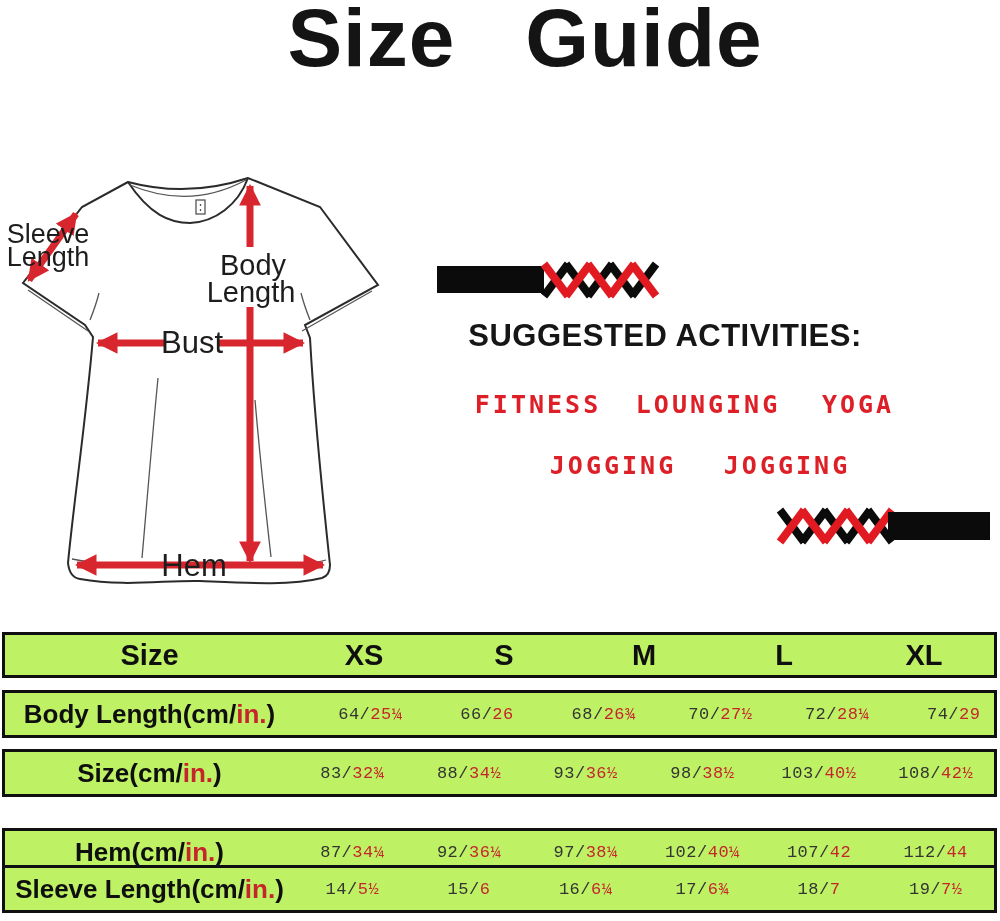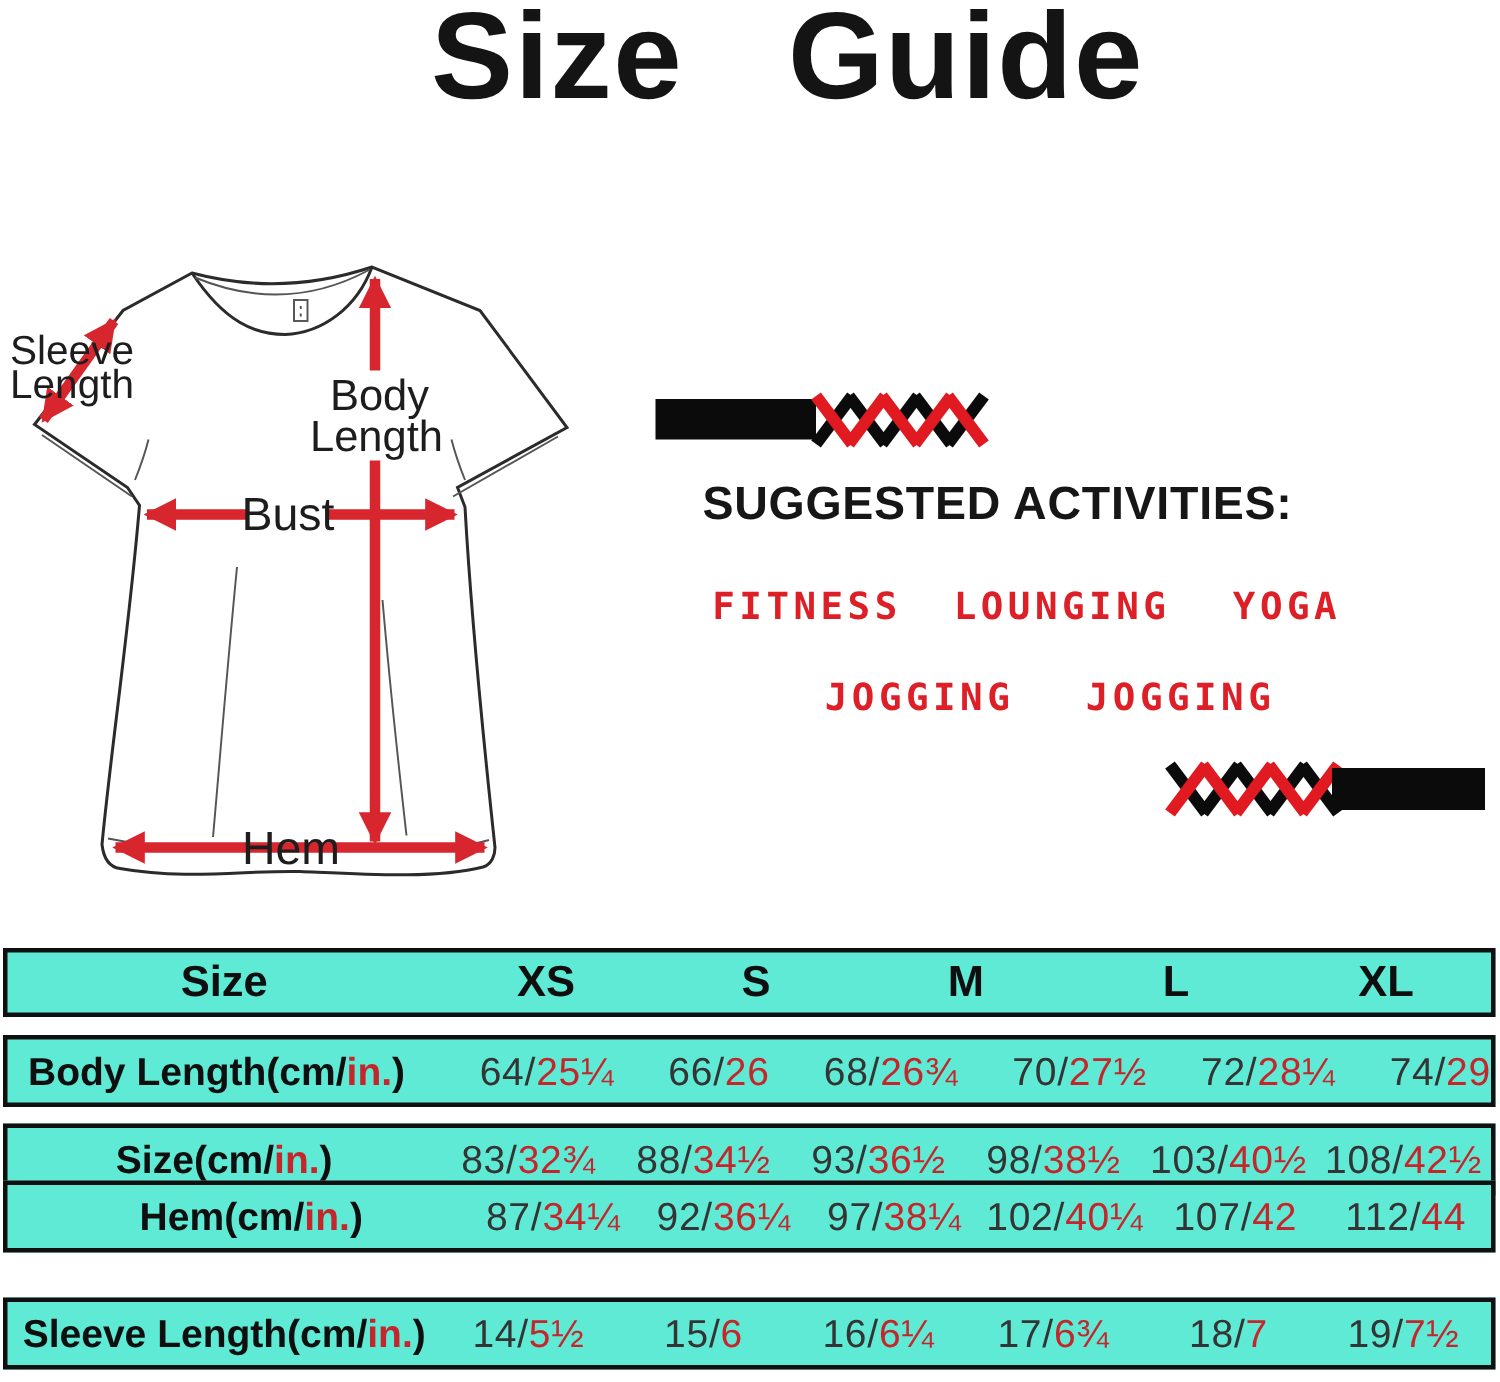--- a/index.html
+++ b/index.html
@@ -30,27 +30,27 @@
   .redstroke{stroke:var(--decor-red,#e11a22);stroke-width:8;}
 
   
   .act-heading{position:absolute;transform:translate(-50%,-50%);white-space:nowrap;
                font-size:31px;font-weight:bold;letter-spacing:0.5px;color:#161616;}
   .act-word{position:absolute;transform:translate(-50%,-50%);white-space:nowrap;
             font-family:"DejaVu Sans Mono", monospace;font-weight:bold;font-size:25px;
             letter-spacing:3px;color:var(--activity-red,#dd2027);}
 
   
-  .strip{position:absolute;left:2px;width:995px;border:3px solid #101010;background:#5eead4;
+  .strip{position:absolute;left:2px;width:995px;border:3px solid #101010;background:#bef264;
          display:flex;align-items:center;box-sizing:border-box;}
   .col0{width:289px;text-align:center;}
   .colv{flex:1;text-align:center;}
   .hdr{font-weight:bold;font-size:29px;color:#0f0f0f;}
   .rowlabel{font-weight:bold;font-size:26px;color:#0f0f0f;}
-  .val{font-size:26px;color:#343434;letter-spacing:0.5px;}
+  .val{font-size:17px;color:#343434;letter-spacing:0.5px;font-family:Liberation Mono, monospace;}
   .lred{color:var(--table-red,#c5262c);}
   .vred{color:var(--table-red,#c5262c);}
 </style>
 </head>
 <body>
 
 <div class="page">
 
   <div class="title">Size Guide</div>
 
@@ -164,21 +164,21 @@
   <div class="strip" style="top:749px;height:48px;">
     <div class="col0 rowlabel"><span>Size(cm/</span><span class="lred">in.</span><span>)</span></div>
     <div class="colv val"><span>83/</span><span class="vred">32¾</span></div>
     <div class="colv val"><span>88/</span><span class="vred">34½</span></div>
     <div class="colv val"><span>93/</span><span class="vred">36½</span></div>
     <div class="colv val"><span>98/</span><span class="vred">38½</span></div>
     <div class="colv val"><span>103/</span><span class="vred">40½</span></div>
     <div class="colv val"><span>108/</span><span class="vred">42½</span></div>
   </div>
 
-  <div class="strip" style="top:787px;height:48px;padding-left:18px;">
+  <div class="strip" style="top:828px;height:48px;">
     <div class="col0 rowlabel"><span>Hem(cm/</span><span class="lred">in.</span><span>)</span></div>
     <div class="colv val"><span>87/</span><span class="vred">34¼</span></div>
     <div class="colv val"><span>92/</span><span class="vred">36¼</span></div>
     <div class="colv val"><span>97/</span><span class="vred">38¼</span></div>
     <div class="colv val"><span>102/</span><span class="vred">40¼</span></div>
     <div class="colv val"><span>107/</span><span class="vred">42</span></div>
     <div class="colv val"><span>112/</span><span class="vred">44</span></div>
   </div>
 
   <div class="strip" style="top:865px;height:48px;">

